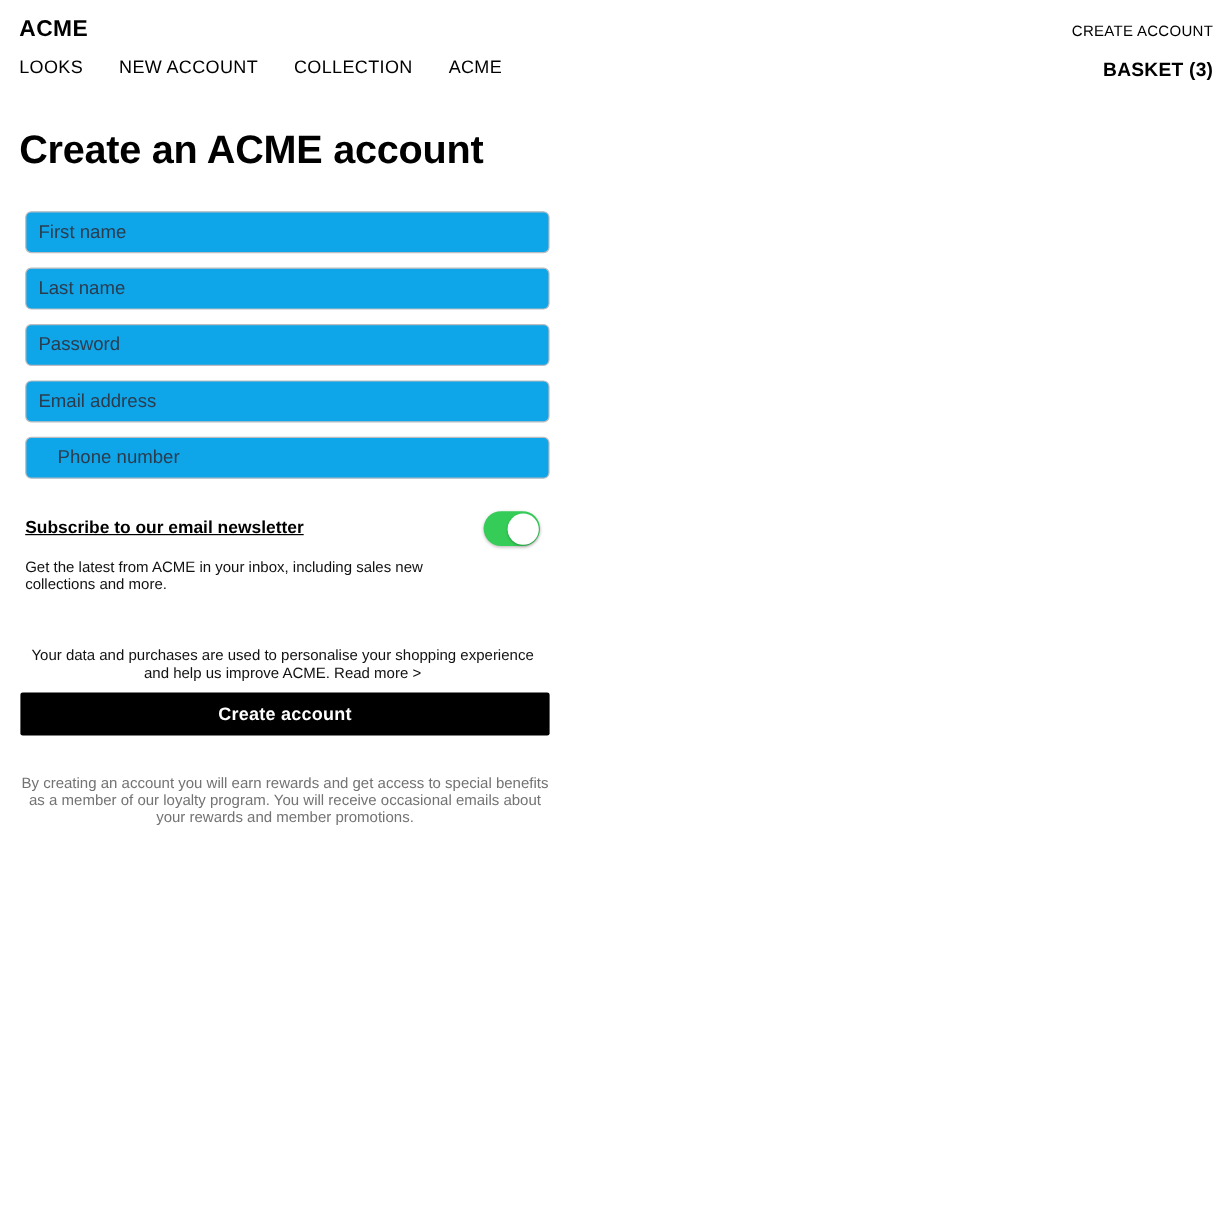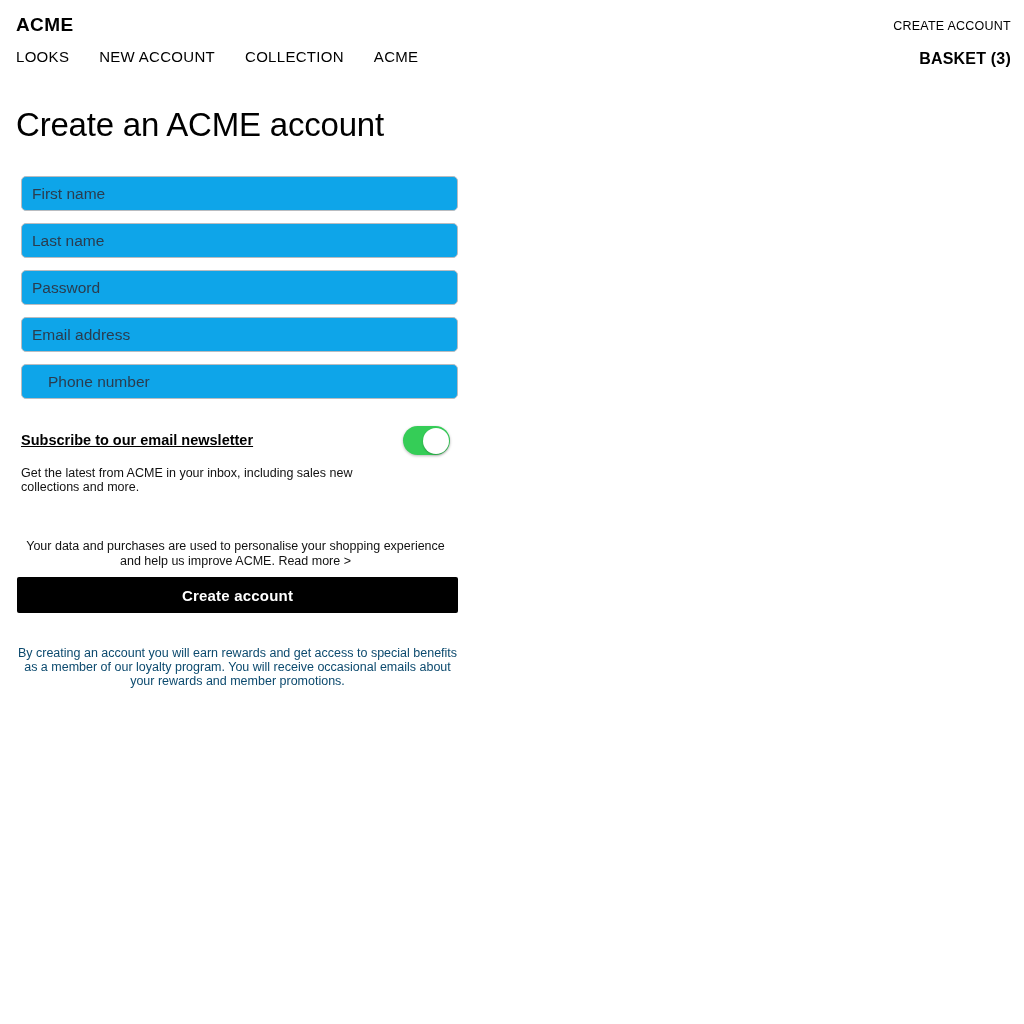--- a/index.html
+++ b/index.html
@@ -89,21 +89,21 @@
     white-space: nowrap;
   }
 
   
   .page-title {
     position: absolute;
     left: 16px;
     top: 104px;
     margin: 0;
     font-size: 33px;
-    font-weight: normal;
+    font-weight: bold;
     letter-spacing: -0.2px;
     color: #000000;
     line-height: 42px;
     white-space: nowrap;
   }
 
   
   .signup-form {
     position: absolute;
     left: 21px;
@@ -220,21 +220,21 @@
   }
 
   
   .disclaimer {
     position: absolute;
     left: 17px;
     top: 633px;
     width: 441px;
     text-align: center;
     font-size: 12.5px;
-    color: #0c4a6e;
+    color: #737373;
     line-height: 14px;
   }
 </style>
 </head>
 <body>
 
 <div class="page">
 
   <header class="site-header">
 

